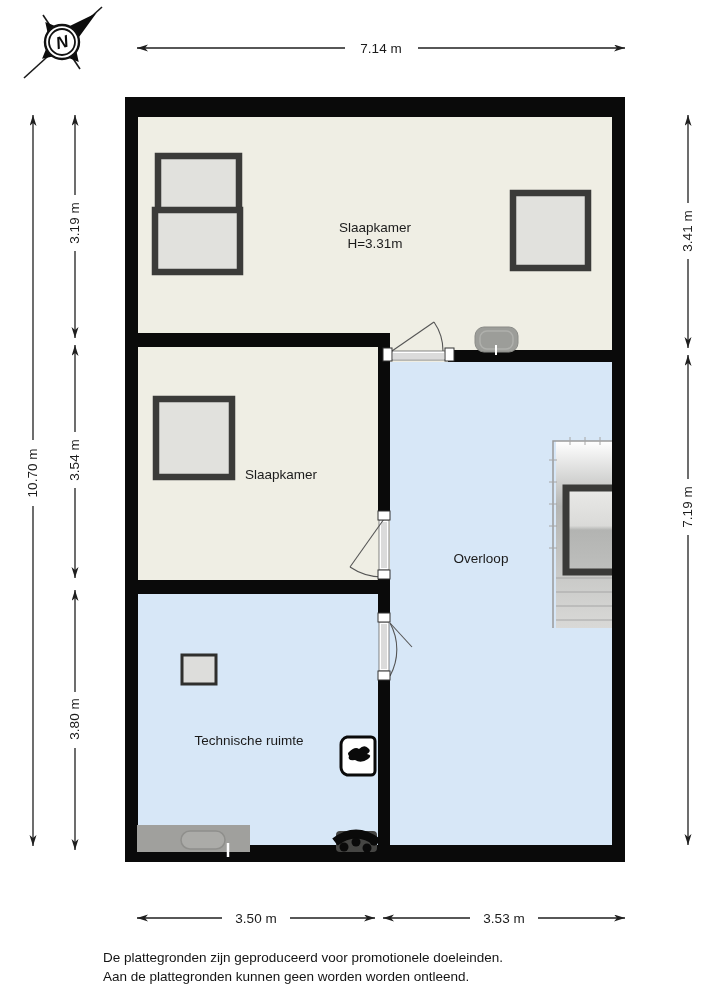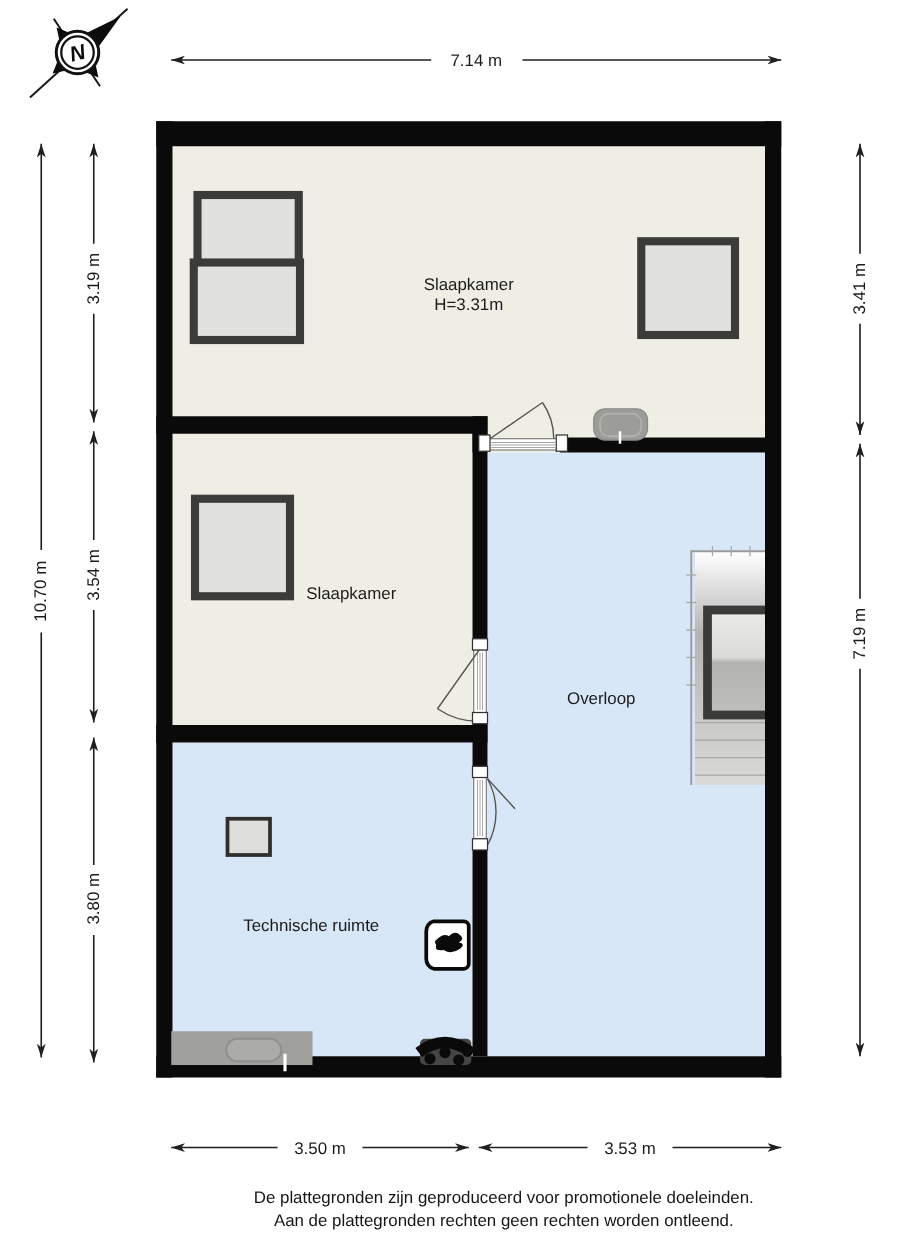--- a/index.html
+++ b/index.html
@@ -12,21 +12,21 @@
   .dim-line{stroke:#1f1f1f;stroke-width:1.3;fill:none;}
   .win{fill:#e1e1dd;stroke:#3b3b39;stroke-width:6.5;}
   .win-sm{fill:#dddddb;stroke:#2f2f2d;stroke-width:3;}
   .door-arc{stroke:#555;stroke-width:1.1;fill:none;}
   .door-leaf{stroke:#555;stroke-width:1.1;}
   .door-post{fill:#ffffff;stroke:#333;stroke-width:1;}
   .door-thr{fill:#ffffff;stroke:#666;stroke-width:0.8;}
   .thr-line{stroke:#9a9a9a;stroke-width:0.7;}
   .rail{stroke:#9a9a9a;stroke-width:1.5;fill:none;}
   .tick{stroke:#a6a6a6;stroke-width:1;}
-  .footer{position:absolute;left:103px;top:948px;width:600px;text-align:center;
+  .footer{position:absolute;left:103px;top:948px;width:600px;text-align:left;
           font-size:13.5px;line-height:19px;color:#151515;}
 </style>
 </head>
 <body>
 
 <div class="page">
 
 <svg width="721" height="1000" viewBox="0 0 721 1000">
   <defs>
     <marker id="arr" markerWidth="12" markerHeight="8" refX="11" refY="3.5" orient="auto" markerUnits="userSpaceOnUse">
@@ -215,16 +215,16 @@
       <path d="M0,-45 L9,-9 L26,0 L9,9 L0,26 L-9,9 L-26,0 L-9,-9 Z" fill="#0c0c0c"></path>
     </g>
     <circle cx="0" cy="0" r="17" fill="#ffffff" stroke="#111" stroke-width="2.4"></circle>
     <circle cx="0" cy="0" r="13" fill="none" stroke="#111" stroke-width="1.8"></circle>
     <text transform="rotate(-14)" x="0" y="6" text-anchor="middle" style="font-size:17px;font-style:italic;font-weight:bold;fill:#0c0c0c">N</text>
   </g>
 </svg>
 
 <div class="footer">
   <div>De plattegronden zijn geproduceerd voor promotionele doeleinden.</div>
-  <div>Aan de plattegronden rechten geen rechten worden ontleend.</div>
+  <div>Aan de plattegronden kunnen geen worden worden ontleend.</div>
 </div>
 
 </div>
 
 </body></html>

